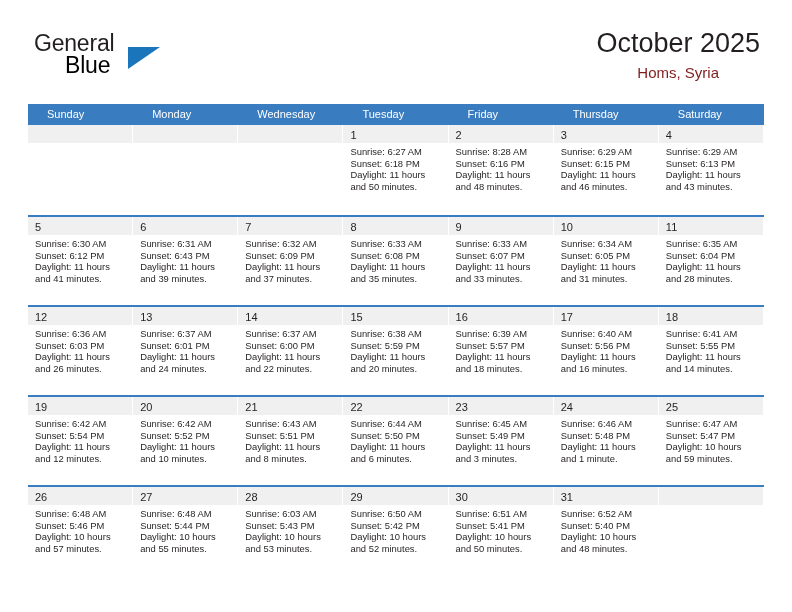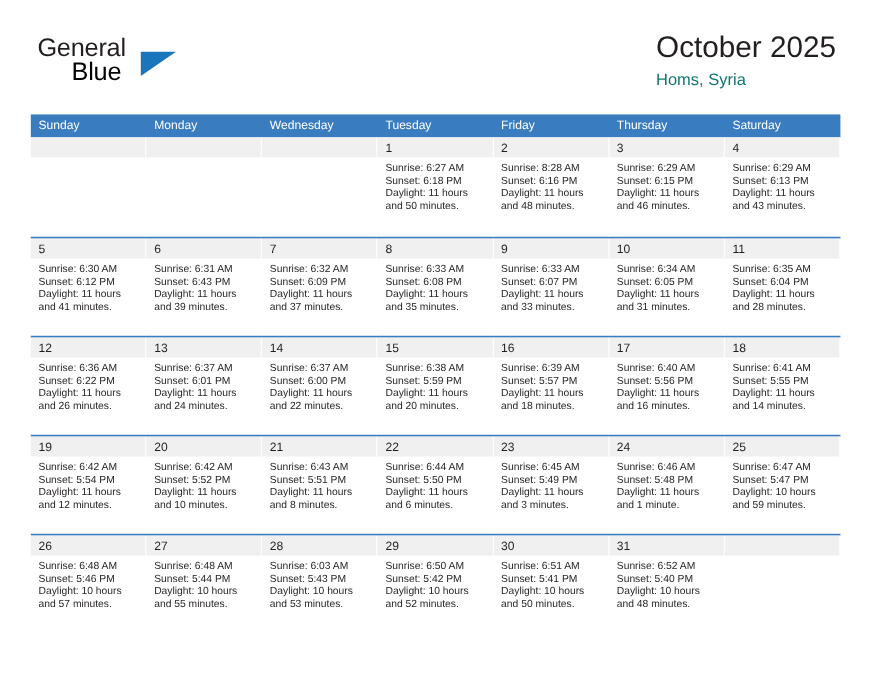--- a/index.html
+++ b/index.html
@@ -61,32 +61,32 @@
     width: 0;
     height: 0;
     border-left: 32px solid #1b75bb;
     border-bottom: 22px solid transparent;
   }
 
   .title-block {
     position: absolute;
     right: 4px;
     top: 0;
-    text-align: left;
+    text-align: center;
   }
   .month-title {
     font-size: 27px;
     color: #231f20;
     line-height: 34px;
     white-space: nowrap;
     font-weight: normal;
   }
   .location {
     font-size: 15px;
-    color: #0f766e;
+    color: #7f1d1d;
     line-height: 22px;
     margin-top: 2px;
     white-space: nowrap;
   }
 
   
   .calendar {
     position: absolute;
     left: 28px;
     top: 104px;
@@ -98,20 +98,21 @@
     height: 21px;
   }
   .weekday {
     flex: 1 1 0;
     color: #ffffff;
     font-size: 11px;
     line-height: 21px;
     padding-left: 7px;
     box-sizing: border-box;
     white-space: nowrap;
+    margin-left: 12px;
   }
 
   .week {
     display: flex;
     height: 90px;
     border-top: 2px solid #3a7cc0;
     box-sizing: border-box;
   }
   .week.first {
     border-top: none;
@@ -292,21 +293,21 @@
           <div>and 28 minutes.</div>
         </div>
       </div>
     </div>
 
     <div class="week">
       <div class="day">
         <div class="day-numberbar"><span class="day-number">12</span></div>
         <div class="day-info">
           <div>Sunrise: 6:36 AM</div>
-          <div>Sunset: 6:22 PM</div>
+          <div>Sunset: 6:03 PM</div>
           <div>Daylight: 11 hours</div>
           <div>and 26 minutes.</div>
         </div>
       </div>
       <div class="day">
         <div class="day-numberbar"><span class="day-number">13</span></div>
         <div class="day-info">
           <div>Sunrise: 6:37 AM</div>
           <div>Sunset: 6:01 PM</div>
           <div>Daylight: 11 hours</div>

